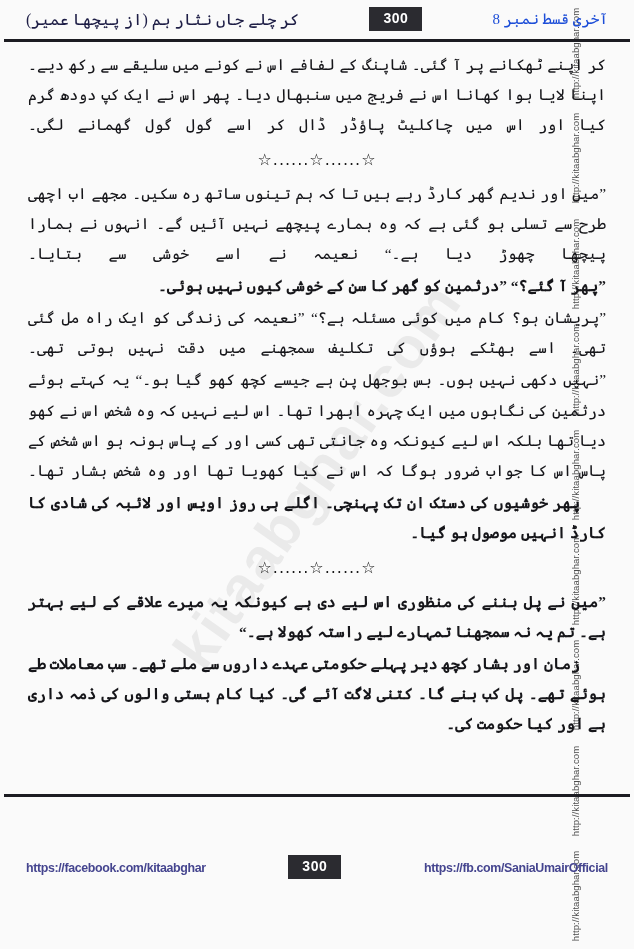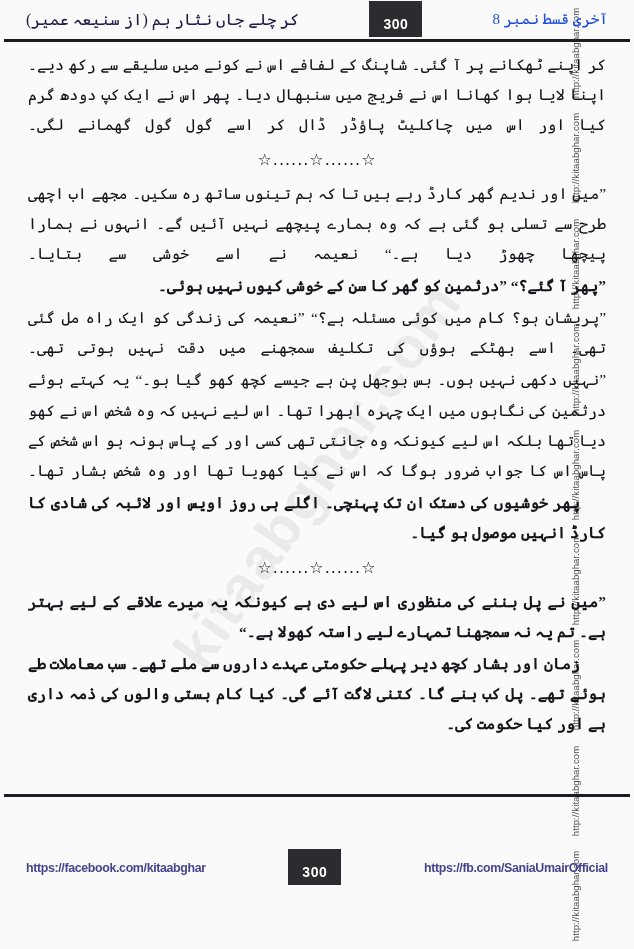--- a/index.html
+++ b/index.html
@@ -89,21 +89,21 @@
     direction: rtl;
     white-space: nowrap;
   }
   .page-badge {
     background: #2b2b30;
     color: #ffffff;
     font-family: "Liberation Sans", sans-serif;
     font-weight: 700;
     font-size: 14px;
     letter-spacing: 0.5px;
-    padding: 16px 14px 4px 14px;
+    padding: 4px 14px 4px 14px;
     line-height: 1.1;
     direction: ltr;
   }
 
   .rule-top {
     position: relative;
     z-index: 3;
     height: 3px;
     background: #1c1c22;
     margin: 3px 4px 0 4px;
@@ -192,21 +192,21 @@
       <div class="side-mark" style="top: 474.5px;">http://kitaabghar.com</div>
       <div class="side-mark" style="top: 579.944px;">http://kitaabghar.com</div>
       <div class="side-mark" style="top: 685.389px;">http://kitaabghar.com</div>
       <div class="side-mark" style="top: 790.833px;">http://kitaabghar.com</div>
       <div class="side-mark" style="top: 896.278px;">http://kitaabghar.com</div>
     </div>
 
   <div class="page-header">
     <div class="hdr-episode">آخری قسط نمبر 8</div>
     <div class="page-badge">300</div>
-    <div class="hdr-title">کر چلے جاں نثار ہم (از سنیعہ عمیر)</div>
+    <div class="hdr-title">کر چلے جاں نثار ہم (از پیچھا عمیر)</div>
   </div>
   <div class="rule-top"></div>
 
   <div class="content">
 
     <p class="para">کر اپنے ٹھکانے پر آ گئی۔ شاپنگ کے لفافے اس نے کونے میں سلیقے سے رکھ دیے۔ اپنا لایا ہوا کھانا اس نے فریج میں سنبھال دیا۔ پھر اس نے ایک کپ دودھ گرم کیا اور اس میں چاکلیٹ پاؤڈر ڈال کر اسے گول گول گھمانے لگی۔</p>
 
     <div class="divider">☆......☆......☆</div>
 
     <p class="para">”میں اور ندیم گھر کارڈ رہے ہیں تا کہ ہم تینوں ساتھ رہ سکیں۔ مجھے اب اچھی طرح سے تسلی ہو گئی ہے کہ وہ ہمارے پیچھے نہیں آئیں گے۔ انہوں نے ہمارا پیچھا چھوڑ دیا ہے۔“ نعیمہ نے اسے خوشی سے بتایا۔</p>

